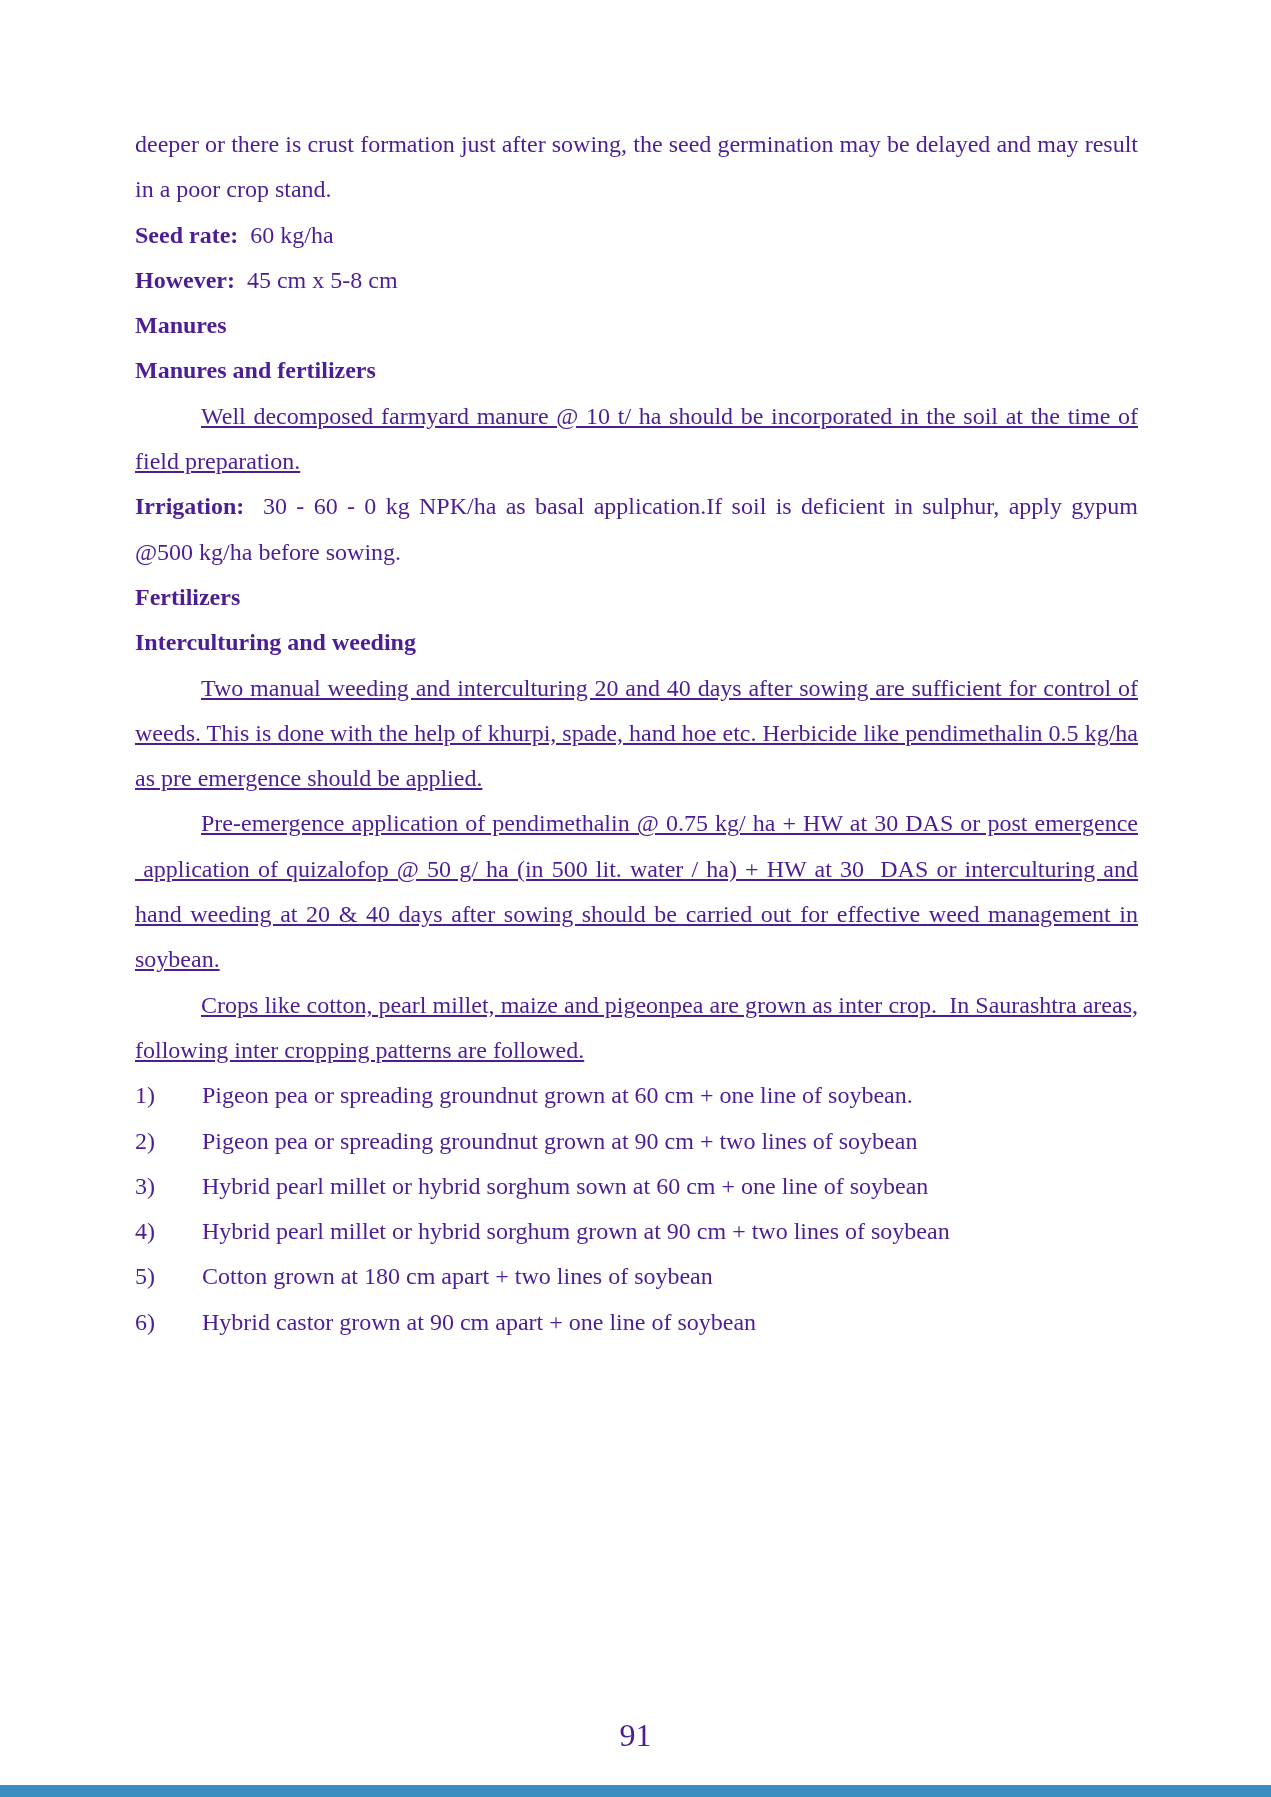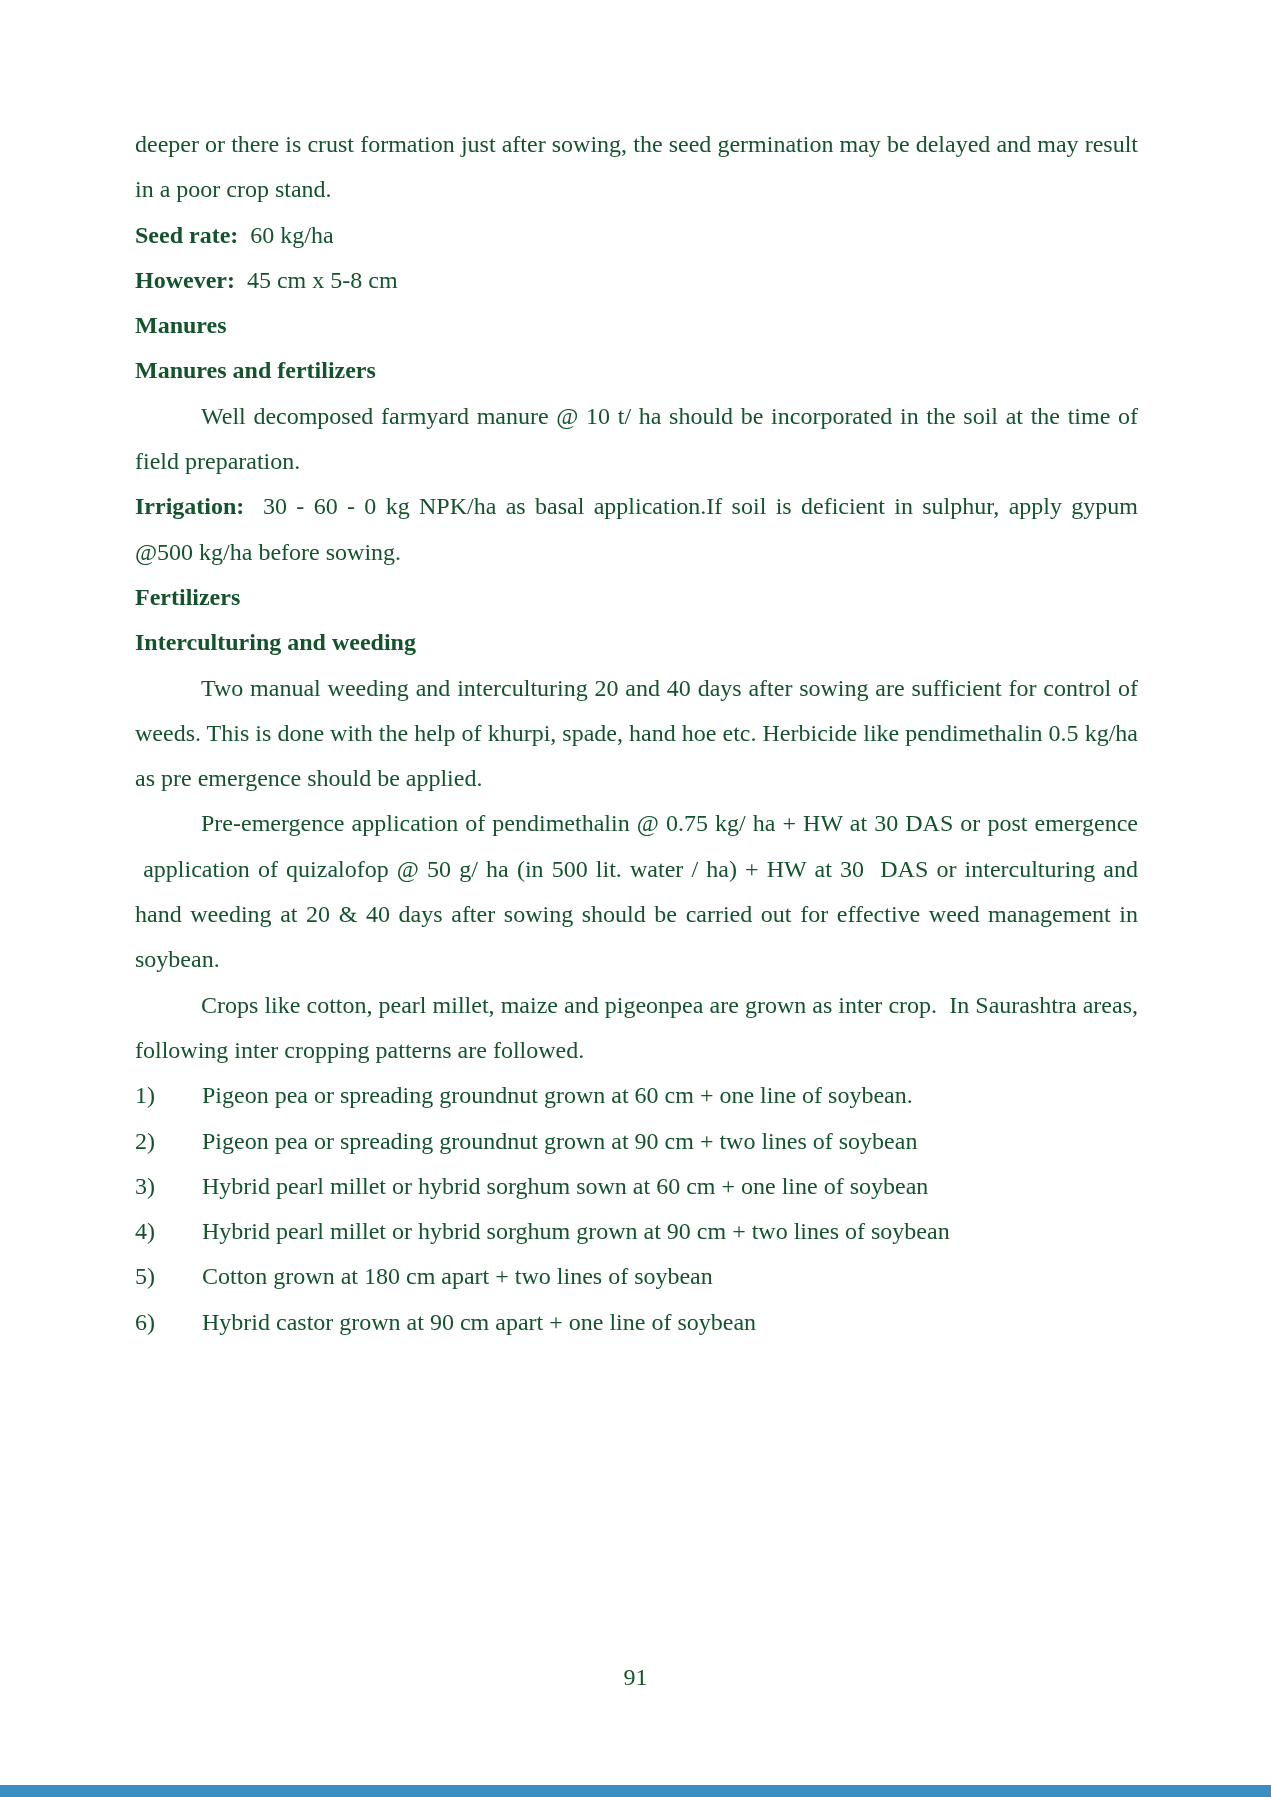--- a/index.html
+++ b/index.html
@@ -7,37 +7,38 @@
     padding: 0;
     background: #ffffff;
   }
   .page {
     position: relative;
     width: 1271px;
     height: 1797px;
     background: #ffffff;
     overflow: hidden;
     font-family: "Liberation Serif", "DejaVu Serif", serif;
-    color: #14532d;
+    color: #4c1d95;
   }
   .content {
     position: absolute;
     left: 135px;
     top: 122px;
     width: 1003px;
     font-size: 24px;
     line-height: 45.3px;
   }
   .content p {
     margin: 0;
     padding: 0;
     text-align: justify;
   }
   p.indent {
     text-indent: 66px;
+    text-decoration: underline;
   }
   p.heading {
     font-weight: bold;
     text-align: left;
   }
   .labeled .label {
     font-weight: bold;
   }
   .list-item {
     display: flex;
@@ -45,24 +46,24 @@
   }
   .list-item .num {
     flex: 0 0 67px;
   }
   .list-item .txt {
     flex: 1 1 auto;
   }
   .page-number {
     position: absolute;
     left: 0;
-    top: 1655px;
+    top: 1713px;
     width: 100%;
     text-align: center;
-    font-size: 24px;
+    font-size: 32px;
     line-height: 45px;
   }
   .bottom-bar {
     position: absolute;
     left: 0;
     bottom: 0;
     width: 100%;
     height: 12px;
     background: #3a8fc0;
   }

